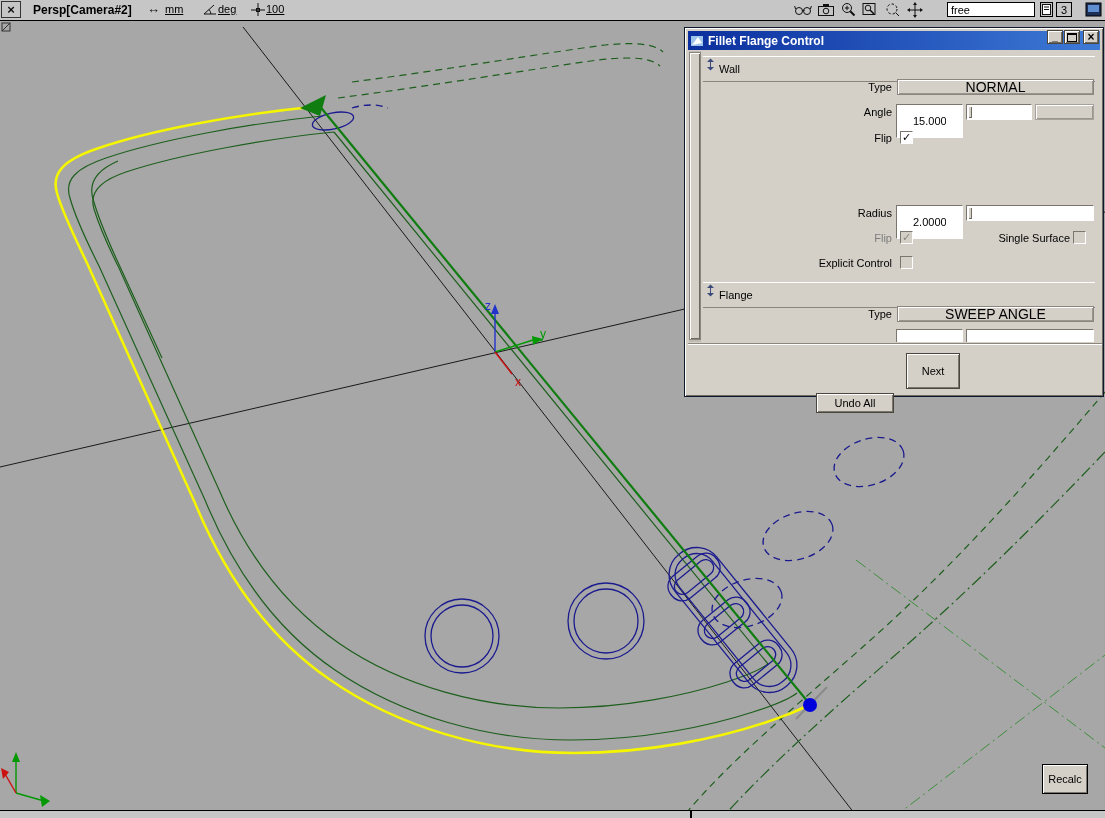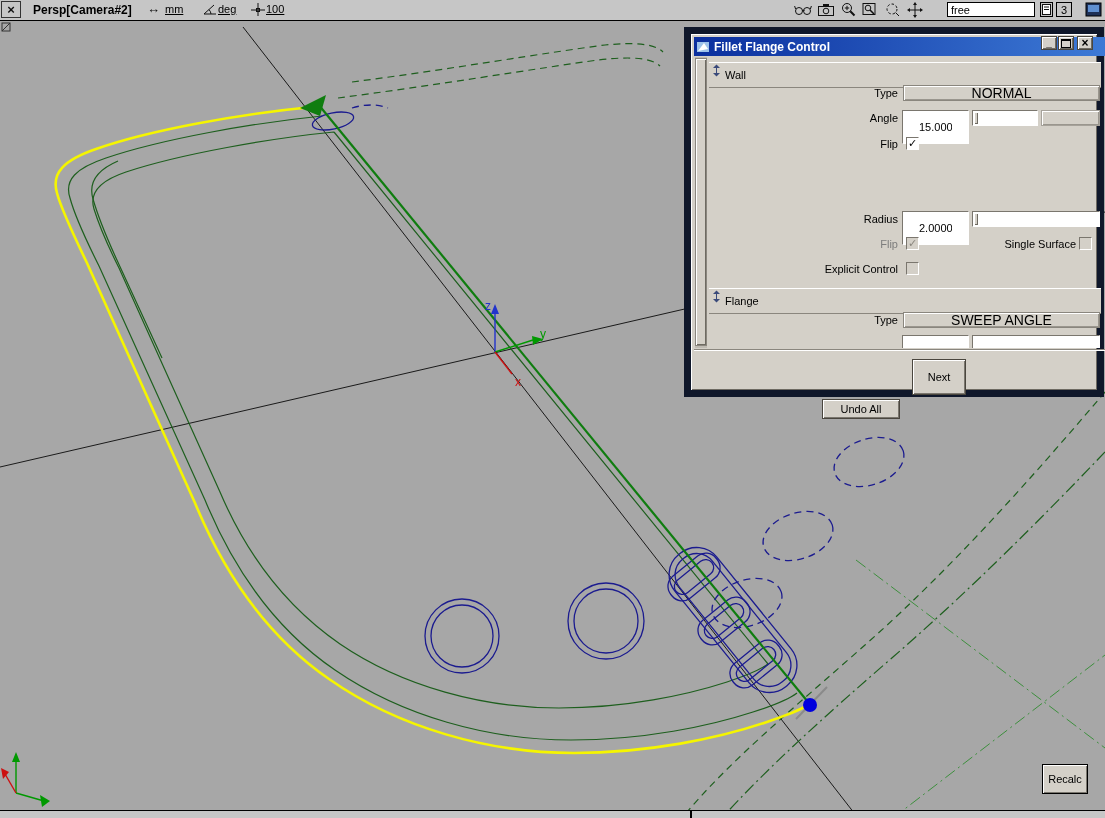--- a/index.html
+++ b/index.html
@@ -52,21 +52,21 @@
     font-size:11px;display:flex;align-items:center;justify-content:center;
   }
   .bottom-strip{
     position:absolute;left:0;top:810px;width:1105px;height:8px;
     background:var(--toolbar-bg);border-top:1px solid #000;z-index:6;
   }
   .bottom-tick{position:absolute;left:690px;top:0;width:2px;height:8px;background:#000;}
   
   .dialog{
     position:absolute;left:684px;top:27px;width:420px;height:370px;z-index:40;
-    background:var(--dialog-bg);border:7px solid #0f172a;box-sizing:border-box;
+    background:var(--dialog-bg);border:1px solid #0f172a;box-sizing:border-box;
     box-shadow:inset 1px 1px 0 #ffffff, inset -1px -1px 0 #6e6a62;
     font-size:11px;color:#000;
   }
   .dlg-title{
     position:absolute;left:3px;top:3px;width:412px;height:19px;
     background:linear-gradient(90deg,var(--title-grad-a),var(--title-grad-b));
     display:flex;align-items:center;
   }
   .dlg-title-text{color:#fff;font-weight:bold;font-size:12px;margin-left:4px;}
   .dlg-title-icon{width:14px;height:14px;margin-left:2px;flex:0 0 auto;}

